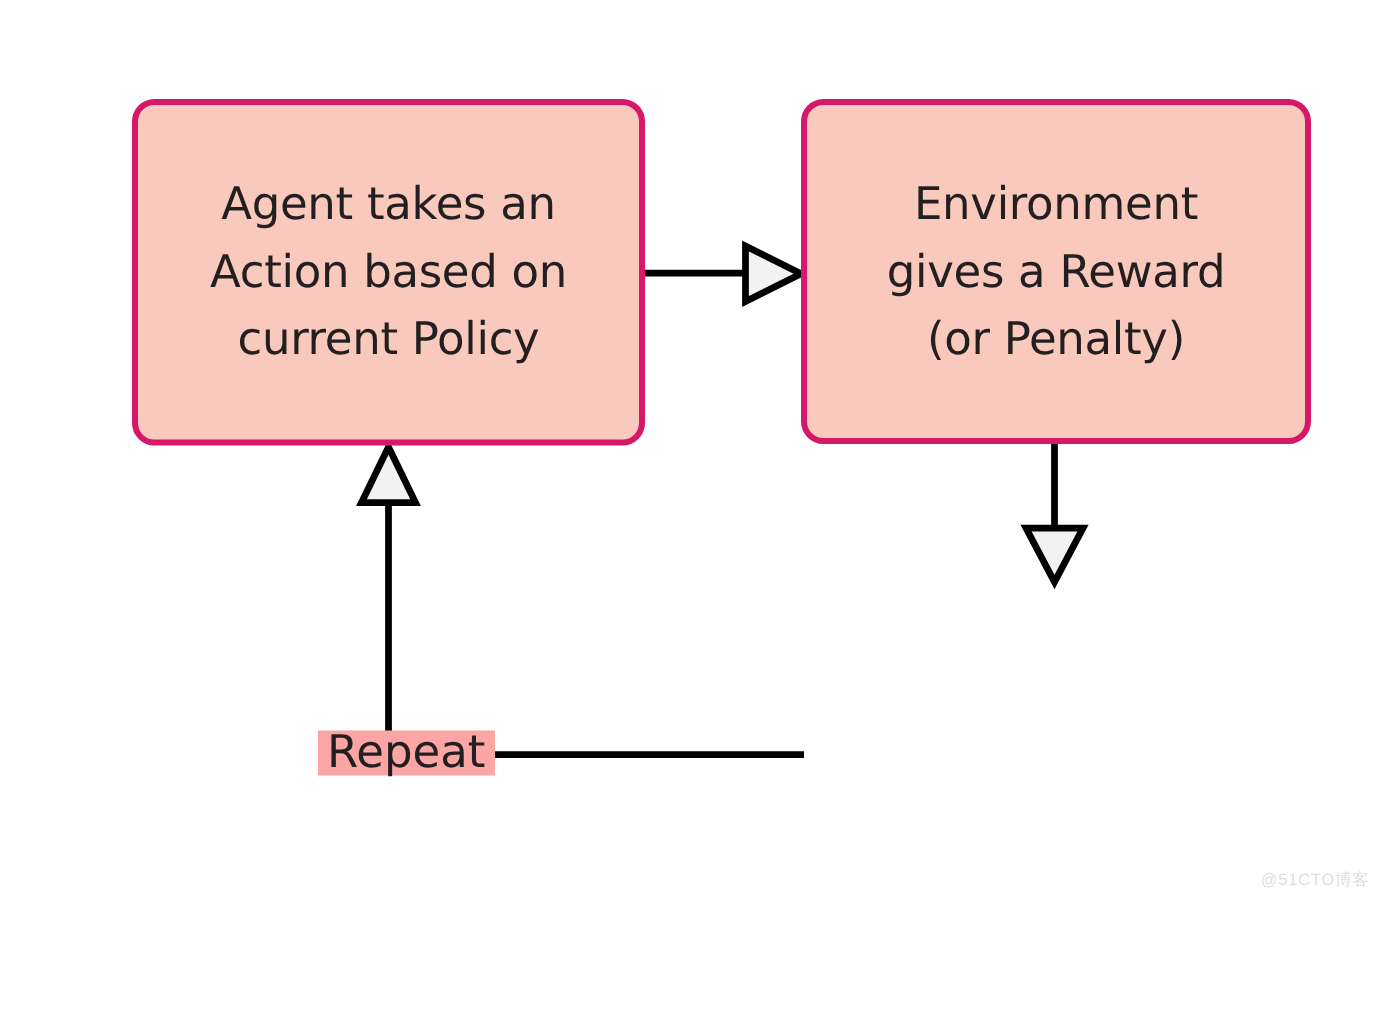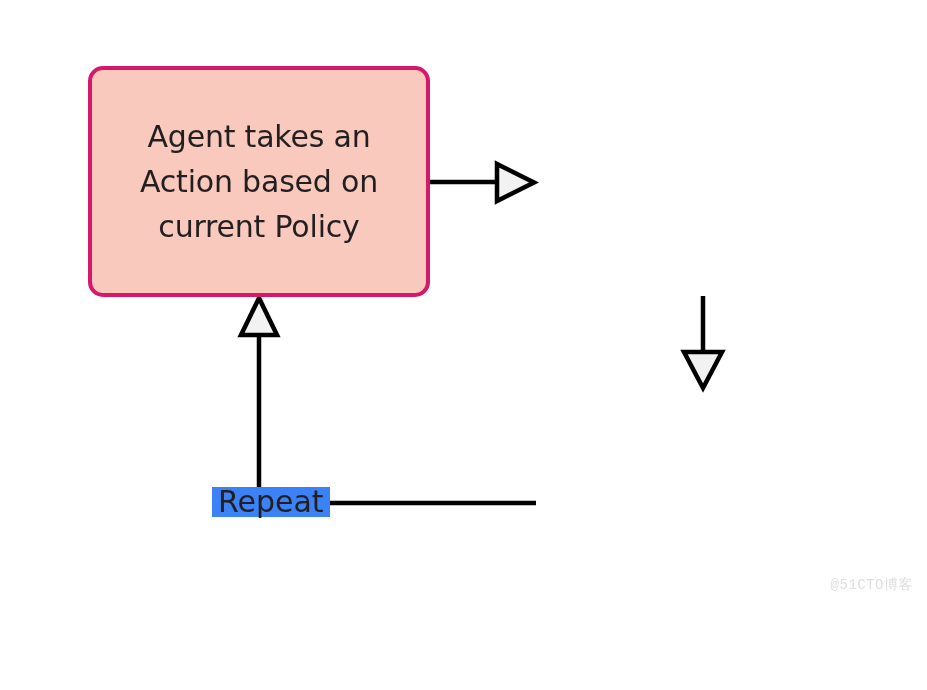--- a/index.html
+++ b/index.html
@@ -49,32 +49,32 @@
   #node-update  { left: 534px; top: 388px; width: 340px; height: 227px; }
 
   .edge-label {
     position: absolute;
     color: #231F20;
     font-family: "DejaVu Sans", "Liberation Sans", sans-serif;
     font-size: 30px;
     line-height: 30px;
     white-space: nowrap;
     z-index: 4;
-    background: #3b82f6;
+    background: #fca5a5;
     padding: 0 6px;
   }
   #label-repeat { left: 212px; top: 487px; }
 
   #watermark {
     position: absolute;
     right: 14px;
     bottom: 12px;
     color: #DEDEDE;
-    font-family: Liberation Mono, monospace;
-    font-size: 14px;
+    font-family: Liberation Sans, sans-serif;
+    font-size: 11px;
     letter-spacing: 0.5px;
     z-index: 5;
     user-select: none;
   }
 </style>
 </head>
 <body>
 
 <div id="canvas">
 
@@ -97,19 +97,24 @@
     </g>
 
   </svg>
 
   <div class="node-box" id="node-action">
     <div class="node-label">Agent takes an
 Action based on
 current Policy</div>
   </div>
 
+  <div class="node-box" id="node-env">
+    <div class="node-label">Environment
+gives a Reward
+(or Penalty)</div>
+  </div>
 
 
   <div class="edge-label" id="label-repeat">Repeat</div>
 
   <div id="watermark">@51CTO博客</div>
 
 </div>
 
 </body></html>

